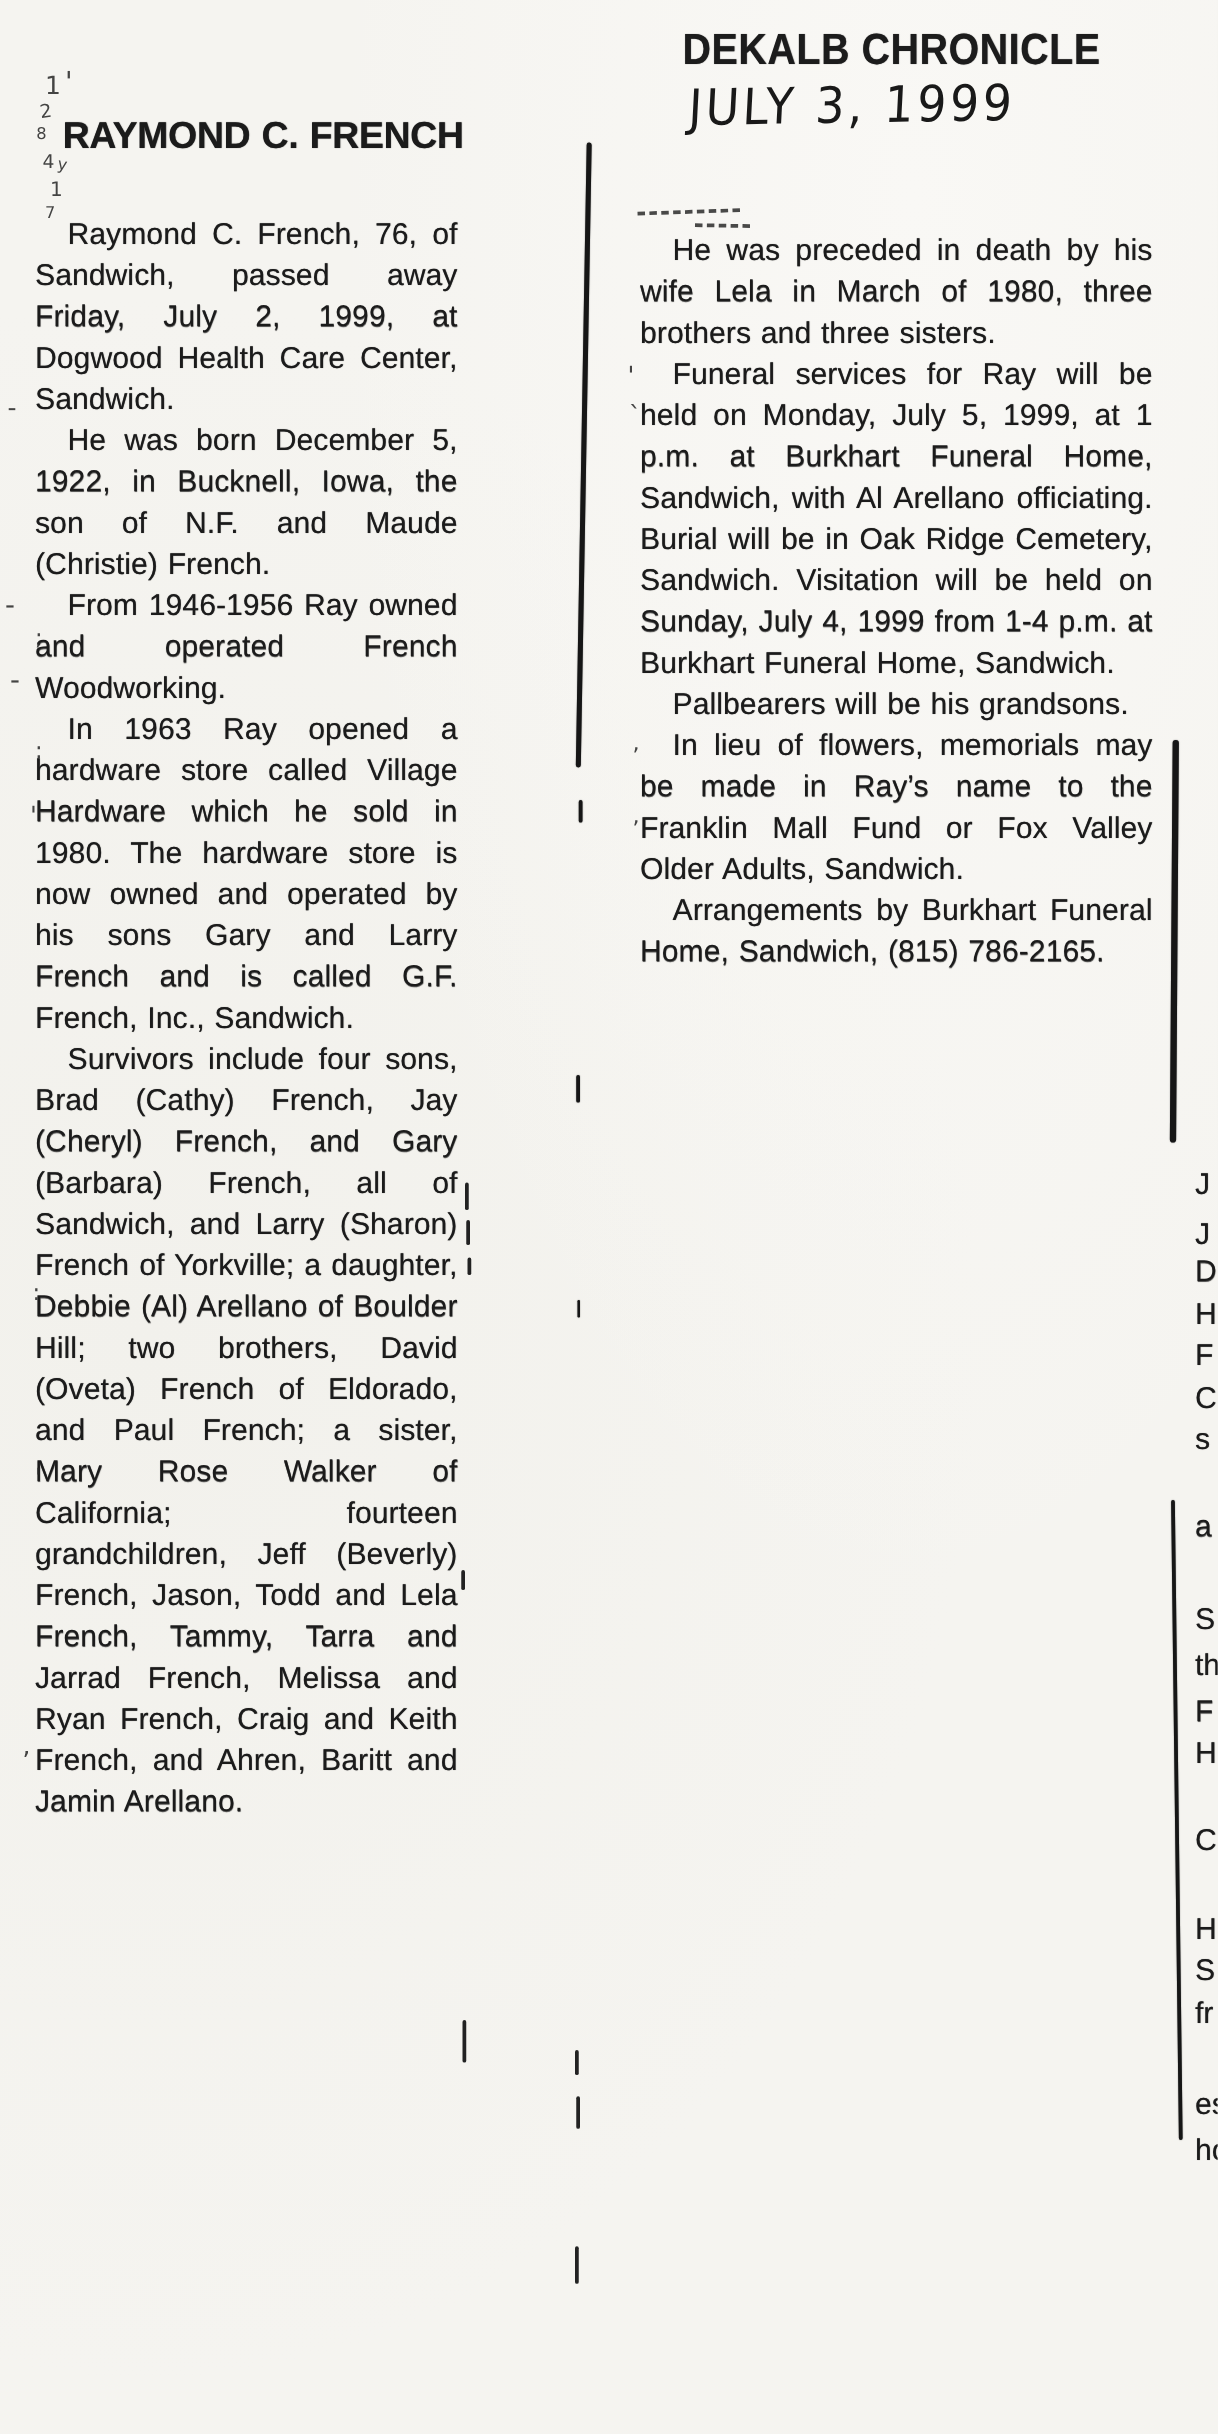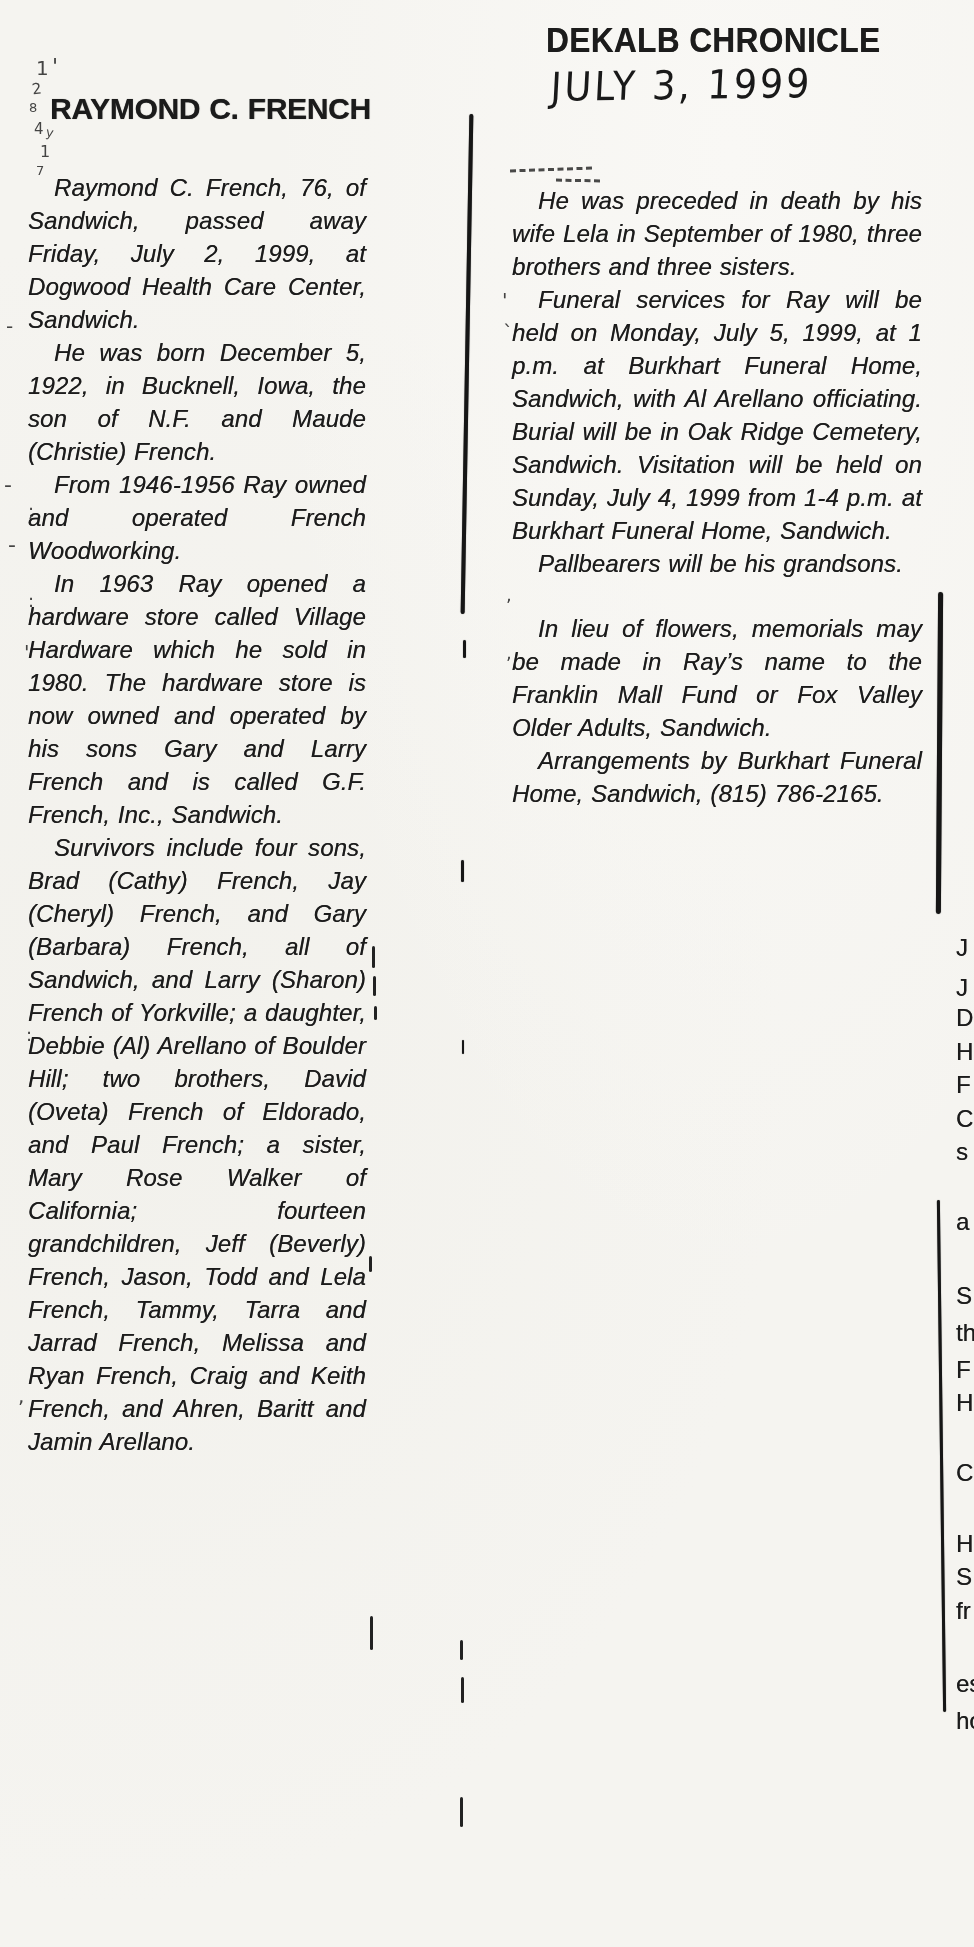--- a/index.html
+++ b/index.html
@@ -21,22 +21,22 @@
     text-shadow:0.2px 0.2px 0.6px rgba(25,25,25,0.75);
   }
   .col-left{left:28px;top:92px;width:338px;}
   .col-mid{left:512px;top:184px;width:410px;}
   .obit-title{
     font-size:30px;font-weight:700;letter-spacing:-0.3px;
     text-align:center;padding-left:22px;margin:0 0 46px 0;
     white-space:nowrap;
     text-shadow:0.3px 0.3px 0.7px rgba(20,20,20,0.8);
   }
-  .par{margin:0;text-align:justify;text-indent:26px;hyphens:none;font-style:italic;}
-  .par.gap-above{margin-top:32px;}
+  .par{margin:0;text-align:justify;text-indent:26px;hyphens:none;}
+  .par.gap-above{}
   .pub-name{
     position:absolute;left:546px;top:20px;
     font-size:35px;font-weight:700;letter-spacing:0.5px;white-space:nowrap;
     transform:scaleX(0.9);transform-origin:left top;
     text-shadow:0.3px 0.3px 0.7px rgba(20,20,20,0.8);
   }
   .hand-date{
     position:absolute;left:552px;top:64px;
     font-family:"DejaVu Sans", sans-serif;
     font-size:40px;font-weight:400;letter-spacing:3px;white-space:nowrap;
@@ -67,21 +67,21 @@
     <p class="par">He was born December 5, 1922, in Bucknell, Iowa, the son of N.F. and Maude (Christie) French.</p>
     <p class="par">From 1946-1956 Ray owned and operated French Woodworking.</p>
     <p class="par">In 1963 Ray opened a hardware store called Village Hardware which he sold in 1980. The hardware store is now owned and operated by his sons Gary and Larry French and is called G.F. French, Inc., Sandwich.</p>
     <p class="par">Survivors include four sons, Brad (Cathy) French, Jay (Cheryl) French, and Gary (Barbara) French, all of Sandwich, and Larry (Sharon) French of Yorkville; a daughter, Debbie (Al) Arellano of Boulder Hill; two brothers, David (Oveta) French of Eldorado, and Paul French; a sister, Mary Rose Walker of California; fourteen grandchildren, Jeff (Beverly) French, Jason, Todd and Lela French, Tammy, Tarra and Jarrad French, Melissa and Ryan French, Craig and Keith French, and Ahren, Baritt and Jamin Arellano.</p>
   </section>
 
   <div class="smudge" style="left:510px;top:168px;width:82px;transform:rotate(-2deg);"></div>
   <div class="smudge" style="left:556px;top:179px;width:44px;transform:rotate(1deg);"></div>
 
   <section class="col col-mid">
-    <p class="par">He was preceded in death by his wife Lela in September of 1980, three brothers and three sisters.</p>
+    <p class="par">He was preceded in death by his wife Lela in March of 1980, three brothers and three sisters.</p>
     <p class="par">Funeral services for Ray will be held on Monday, July 5, 1999, at 1 p.m. at Burkhart Funeral Home, Sandwich, with Al Arellano officiating. Burial will be in Oak Ridge Cemetery, Sandwich. Visitation will be held on Sunday, July 4, 1999 from 1-4 p.m. at Burkhart Funeral Home, Sandwich.</p>
     <p class="par">Pallbearers will be his grandsons.</p>
     <p class="par gap-above">In lieu of flowers, memorials may be made in Ray’s name to the Franklin Mall Fund or Fox Valley Older Adults, Sandwich.</p>
     <p class="par">Arrangements by Burkhart Funeral Home, Sandwich, (815) 786-2165.</p>
   </section>
 
   <div class="rule" style="left:465px;top:114px;width:4px;height:500px;transform:rotate(1deg);"></div>
   <div class="rule" style="left:463px;top:640px;width:3px;height:18px;"></div>
   <div class="rule" style="left:461px;top:860px;width:3px;height:22px;"></div>
   <div class="rule" style="left:462px;top:1040px;width:2px;height:14px;"></div>

